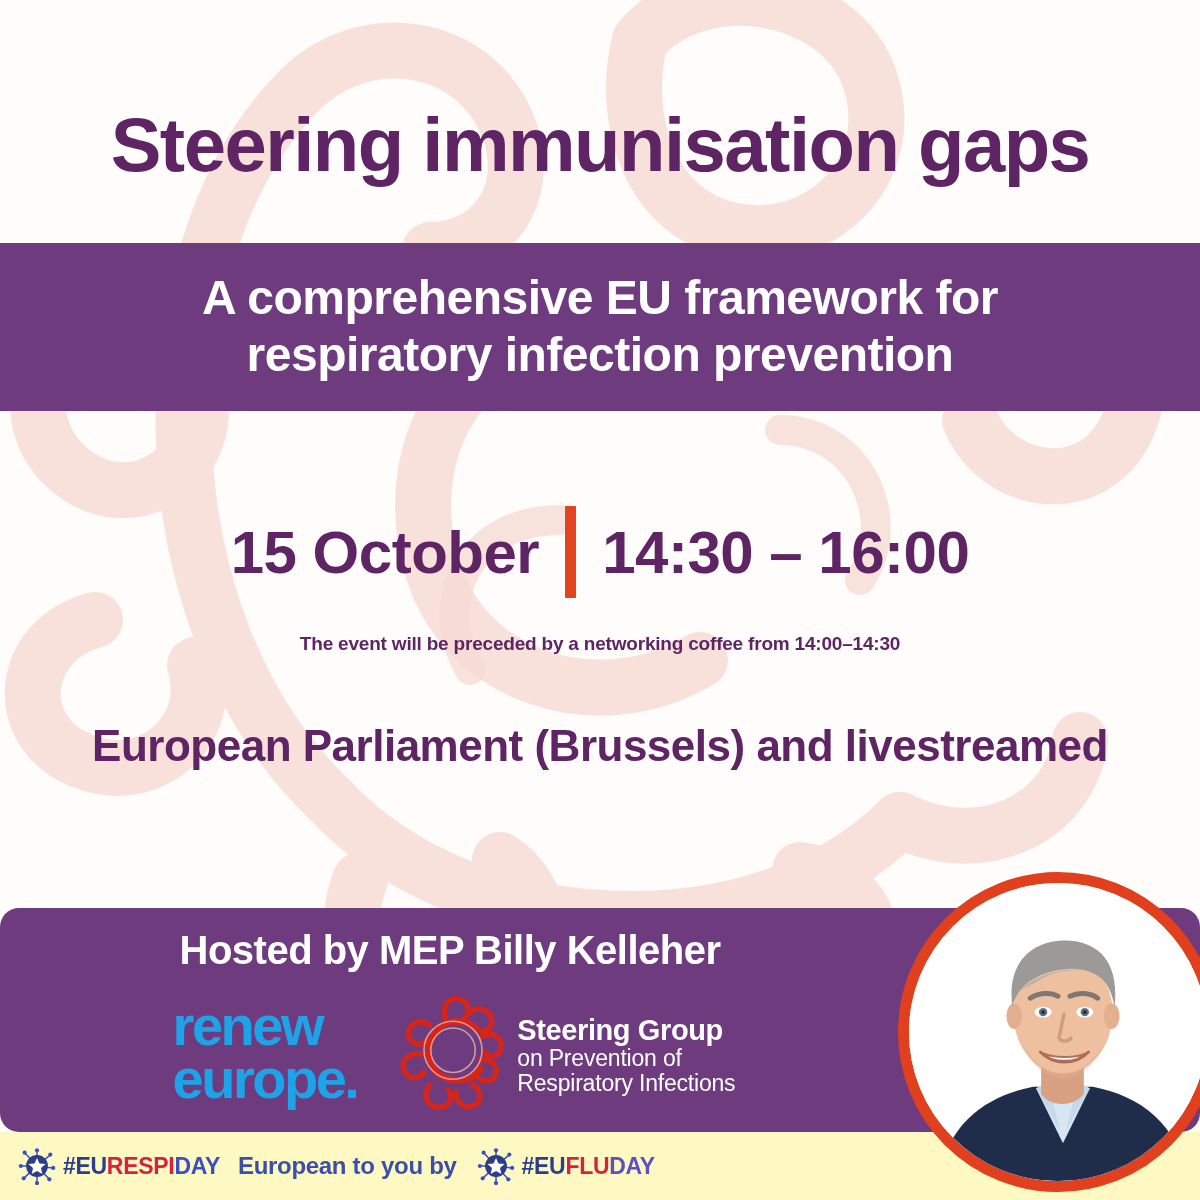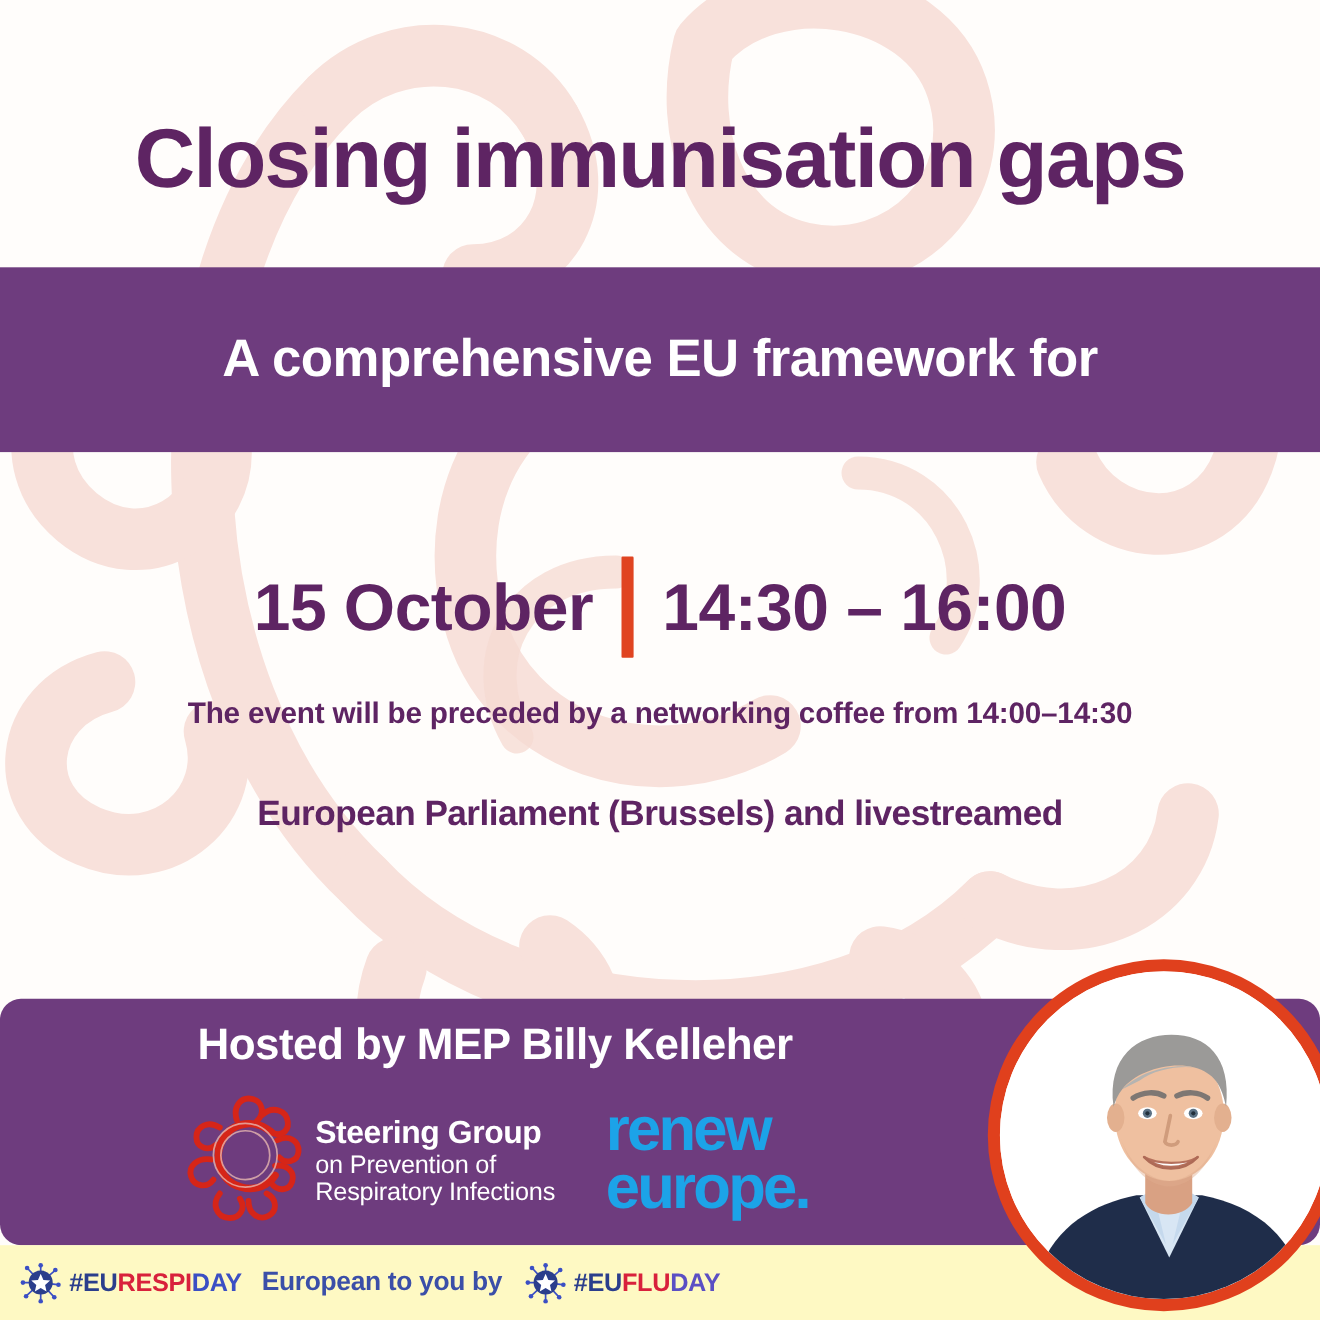--- a/index.html
+++ b/index.html
@@ -67,26 +67,26 @@
   .dt-text {
     font-size:60px; font-weight:bold; color:#5E2463; letter-spacing:-0.5px;
     white-space:nowrap;
   }
   #datetime-divider {
     width:11px; height:92px; background:#E04421; border-radius:1px;
   }
   #coffee-note {
     position:absolute; top:222px; left:0; width:1200px;
     text-align:center;
-    font-size:27px; font-weight:bold; color:#5E2463; letter-spacing:-0.2px;
+    font-size:19px; font-weight:bold; color:#5E2463; letter-spacing:-0.2px;
   }
   #venue-line {
     position:absolute; top:310px; left:0; width:1200px;
     text-align:center;
-    font-size:32px; font-weight:bold; color:#5E2463; letter-spacing:-0.5px;
+    font-size:44px; font-weight:bold; color:#5E2463; letter-spacing:-0.5px;
   }
 
   
   #hosted-band {
     position:absolute; top:908px; left:0; width:1200px; height:224px;
     background:#6E3C7E;
     z-index:2;
     border-radius:19px;
   }
   #hosted-by-text {
@@ -173,45 +173,51 @@
 
     <path d="M 600 330 C 470 330 400 440 430 560 C 460 680 600 720 700 660"></path>
   </g>
   <g fill="none" stroke="#F6D9D2" stroke-width="30" stroke-linecap="round" opacity="0.75">
     <path d="M 560 520 C 470 520 430 600 470 670"></path>
     <path d="M 780 430 C 860 430 900 520 860 580"></path>
   </g>
 </svg>
 
 <div class="title-zone">
-  <h1 id="poster-title">Closing immunisation gaps</h1>
+  <h1 id="poster-title">Steering immunisation gaps</h1>
 </div>
 
 <div id="subtitle-band">
   <div class="subtitle-line">A comprehensive EU framework for</div>
+  <div class="subtitle-line">respiratory infection prevention</div>
 </div>
 
 <div id="mid-zone">
 
   <div id="datetime-row">
     <span class="dt-text">15 October</span>
     <span id="datetime-divider"></span>
     <span class="dt-text">14:30 – 16:00</span>
   </div>
 
   <div id="coffee-note">The event will be preceded by a networking coffee from 14:00–14:30</div>
 
   <div id="venue-line">European Parliament (Brussels) and livestreamed</div>
 </div>
 
 <div id="hosted-band">
 
   <div id="hosted-by-text">Hosted by MEP Billy Kelleher</div>
 
   <div id="logo-row">
+
+    <div id="renew-europe-logo">
+      <div>renew</div>
+      <div>europe.</div>
+    </div>
 
     <div id="steering-group-logo">
       <svg id="virus-c-icon" viewBox="0 0 120 130" xmlns="http://www.w3.org/2000/svg" aria-hidden="true">
         <g fill="none" stroke="#D62518" stroke-width="5.5" stroke-linecap="round" stroke-linejoin="round">
 
           <path d="M 84 38 C 70 26 48 28 39 45 C 29 63 37 85 56 90 C 70 94 82 88 88 79" stroke-width="7"></path>
 
           <path d="M 52 27 C 48 14 56 5 66 7 C 76 9 79 20 71 28"></path>
           <path d="M 36 34 C 25 27 14 33 14 43 C 14 53 25 57 33 50"></path>
           <path d="M 28 64 C 15 62 6 70 9 80 C 12 90 24 91 30 83"></path>
@@ -224,25 +230,20 @@
         <g fill="none" stroke="#E7B7B0" stroke-width="1.6" opacity="0.8">
           <circle cx="60" cy="60" r="30"></circle>
           <circle cx="60" cy="60" r="23"></circle>
         </g>
       </svg>
       <div class="sg-text">
         <div id="sg-line1">Steering Group</div>
         <div id="sg-line2">on Prevention of</div>
         <div id="sg-line3">Respiratory Infections</div>
       </div>
-    </div>
-
-    <div id="renew-europe-logo">
-      <div>renew</div>
-      <div>europe.</div>
     </div>
 
   </div>
 </div>
 
 <div id="portrait-wrap">
   <div id="portrait-ring">
     <svg id="portrait-photo" viewBox="0 0 300 300" xmlns="http://www.w3.org/2000/svg" aria-hidden="true">
       <rect x="0" y="0" width="300" height="300" fill="#FFFFFF"></rect>
 

